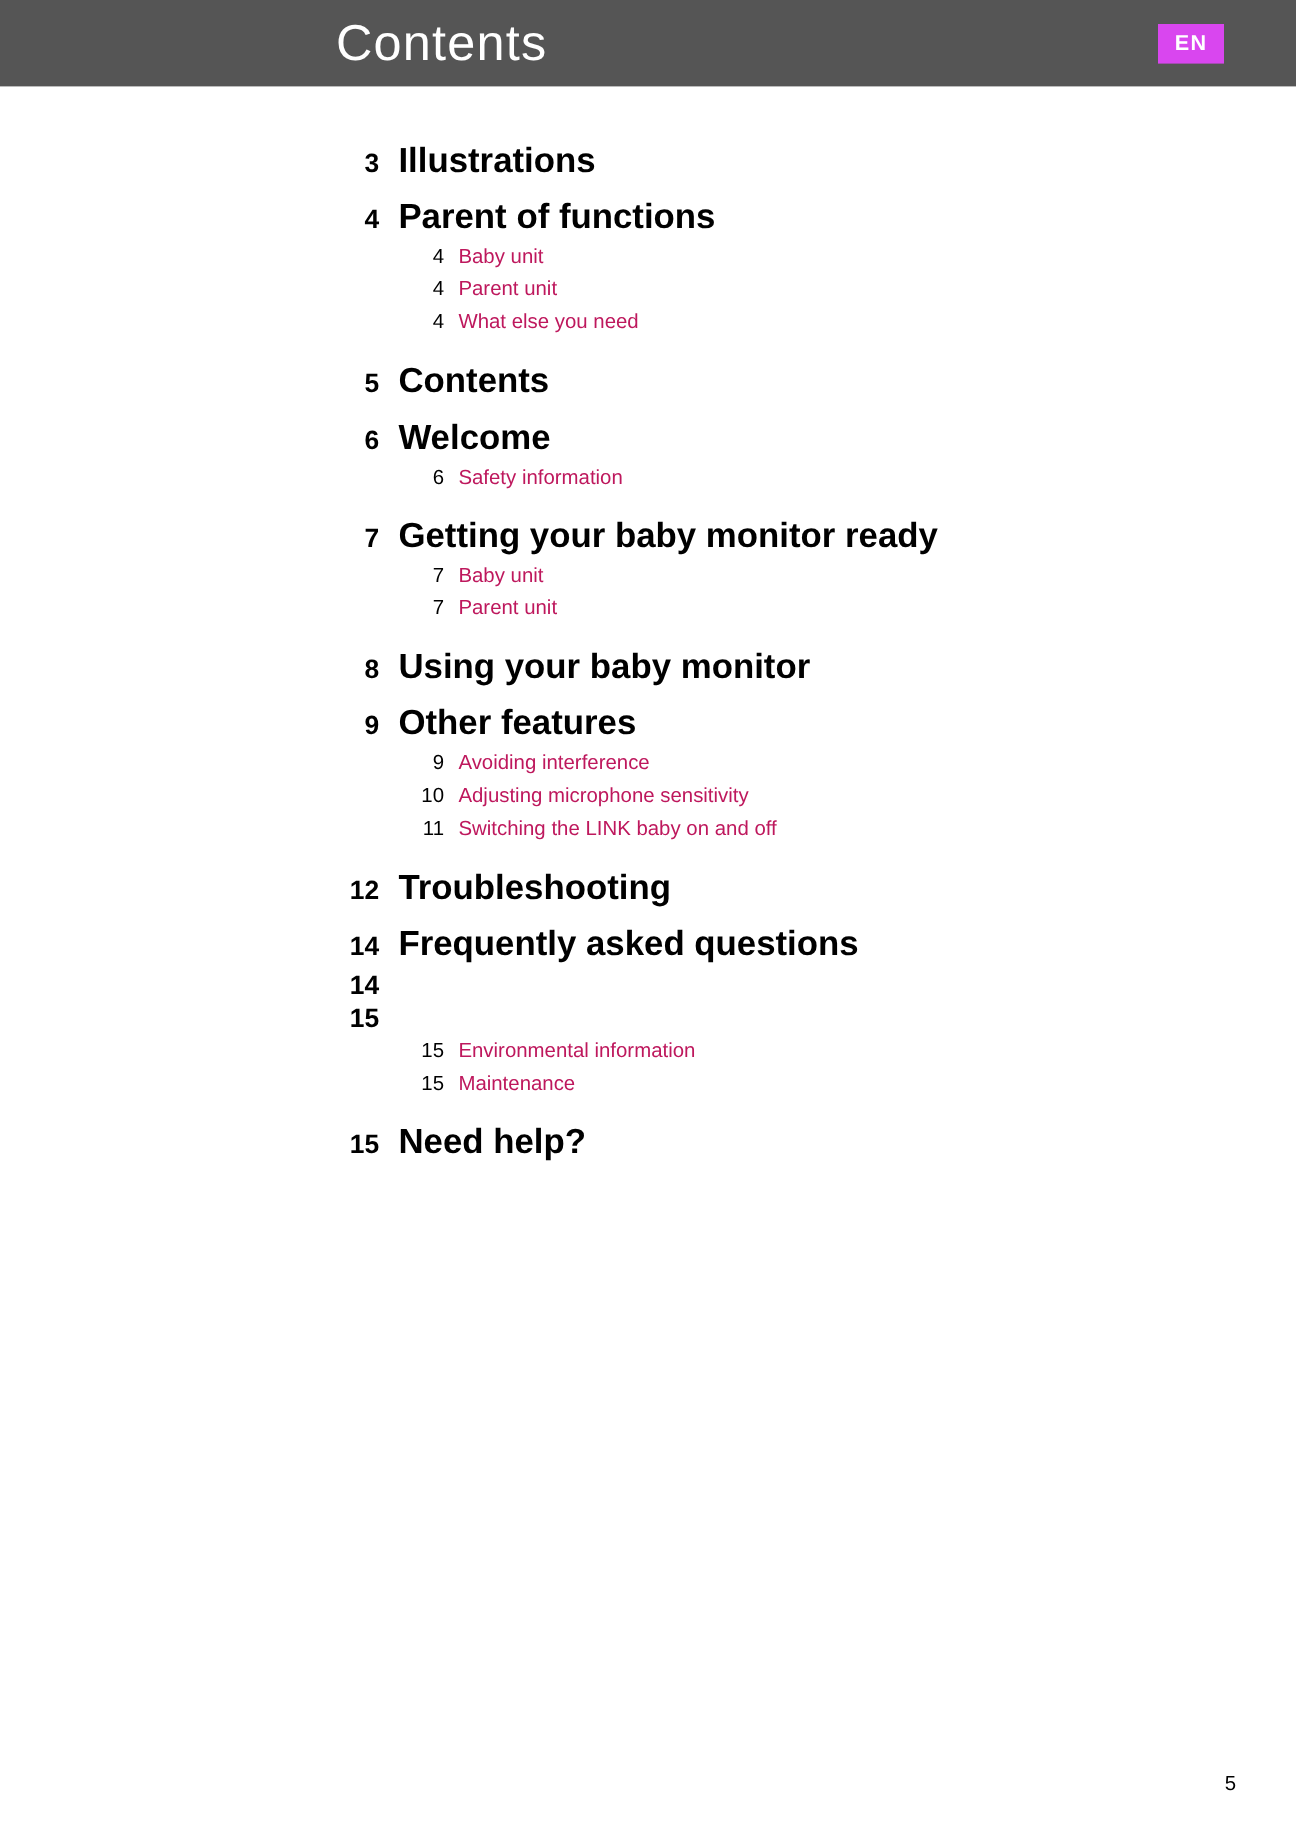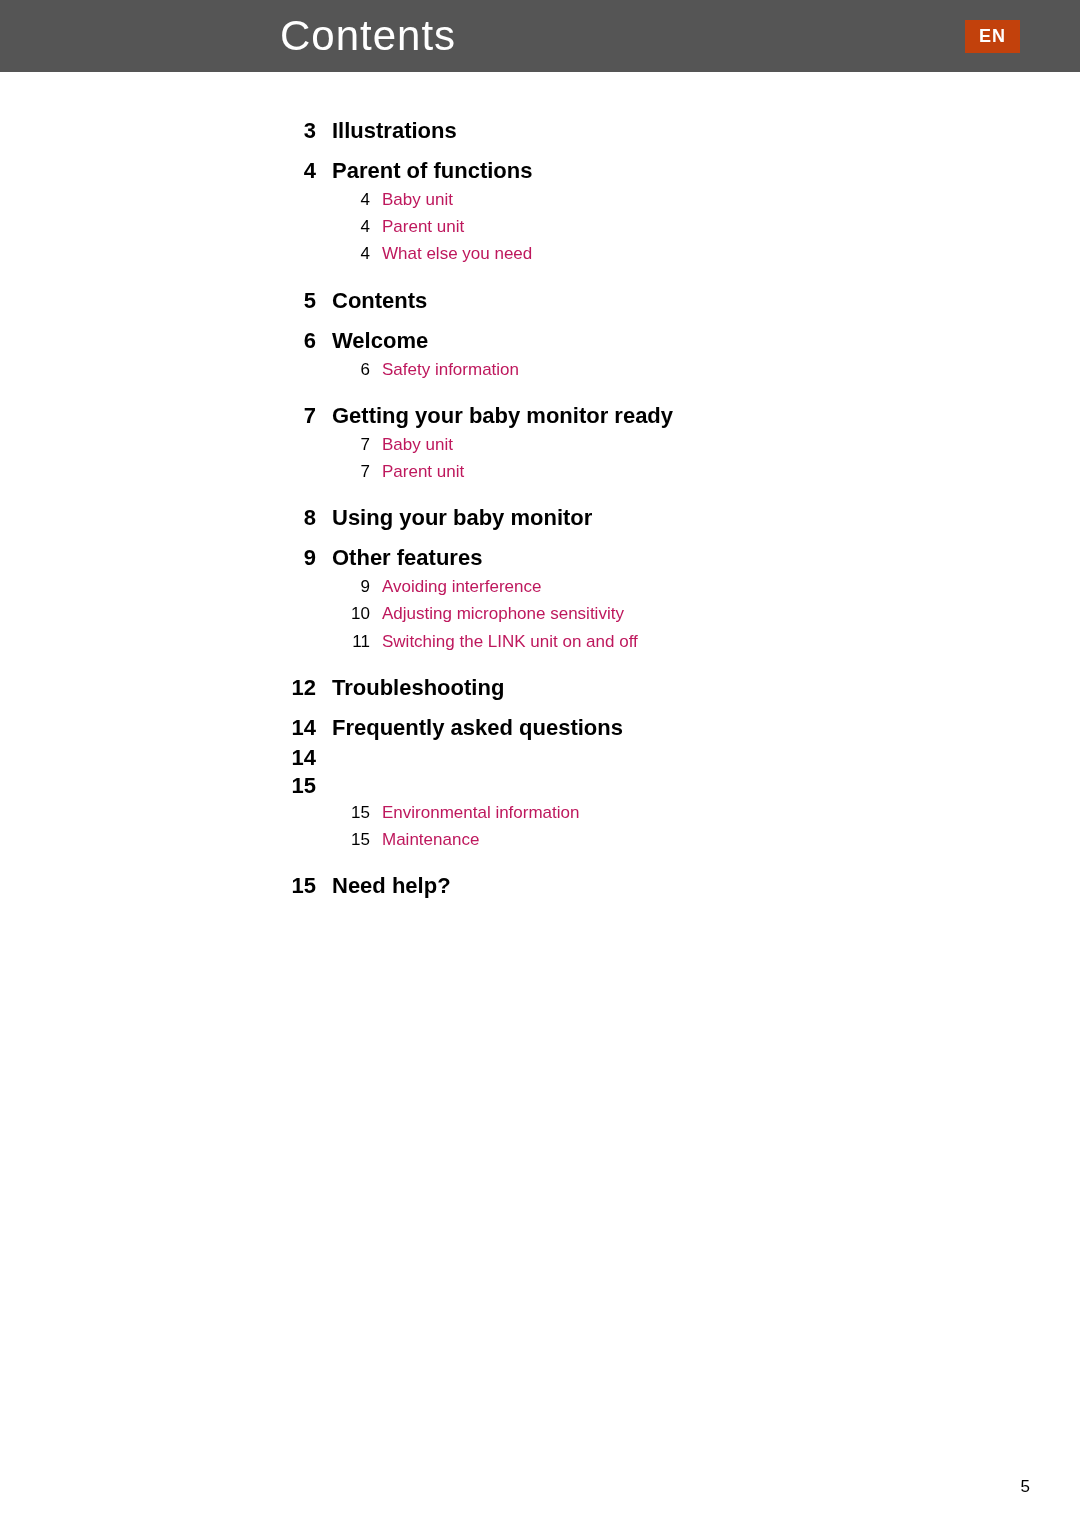--- a/index.html
+++ b/index.html
@@ -27,21 +27,21 @@
     }
 
     .header-title {
       color: #ffffff;
       font-size: 42px;
       font-weight: 300;
       letter-spacing: 1px;
     }
 
     .lang-badge {
-      background: #c2410c;
+      background: #d946ef;
       color: #ffffff;
       font-size: 18px;
       font-weight: bold;
       padding: 6px 14px;
       letter-spacing: 1px;
     }
 
     .content-area {
       padding: 36px 100px 60px 280px;
     }
@@ -55,21 +55,21 @@
     .toc-num {
       min-width: 52px;
       font-size: 22px;
       font-weight: bold;
       color: #000000;
       text-align: right;
       padding-right: 16px;
     }
 
     .toc-label-bold {
-      font-size: 22px;
+      font-size: 29px;
       font-weight: bold;
       color: #000000;
       padding-top: 10px;
       padding-bottom: 2px;
     }
 
     .sub-entries {
       margin-left: 68px;
       margin-bottom: 4px;
     }
@@ -187,21 +187,21 @@
       <div class="sub-entry">
         <span class="sub-num">9</span>
         <span class="sub-label">Avoiding interference</span>
       </div>
       <div class="sub-entry">
         <span class="sub-num">10</span>
         <span class="sub-label">Adjusting microphone sensitivity</span>
       </div>
       <div class="sub-entry">
         <span class="sub-num">11</span>
-        <span class="sub-label">Switching the LINK unit on and off</span>
+        <span class="sub-label">Switching the LINK baby on and off</span>
       </div>
     </div>
     <div class="section-gap"></div>
     <div class="toc-entry">
       <span class="toc-num">12</span>
       <span class="toc-label-bold">Troubleshooting</span>
     </div>
     <div class="section-gap-sm"></div>
     <div class="toc-entry">
       <span class="toc-num">14</span>

